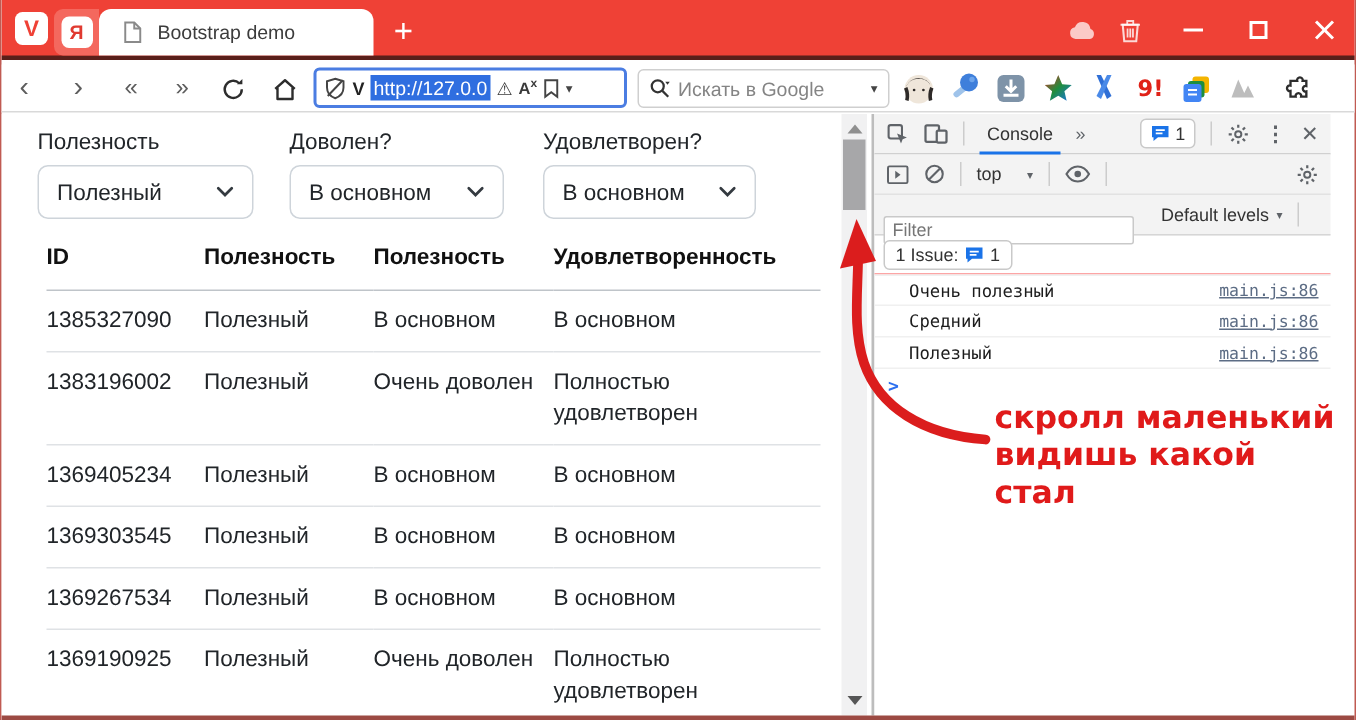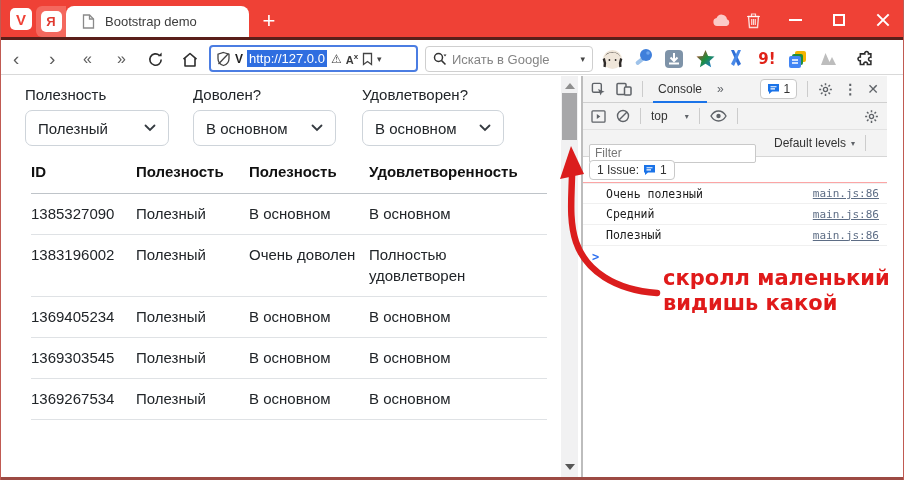--- a/index.html
+++ b/index.html
@@ -343,20 +343,26 @@
           <td>Полезный</td>
           <td>В основном</td>
           <td>В основном</td>
         </tr>
         <tr>
           <td>1369267534</td>
           <td>Полезный</td>
           <td>В основном</td>
           <td>В основном</td>
         </tr>
+        <tr>
+          <td>1369190925</td>
+          <td>Полезный</td>
+          <td>Очень доволен</td>
+          <td>Полностью удовлетворен</td>
+        </tr>
       </tbody>
     </table>
   </div>
 
   <div class="pg-scroll">
     <div class="sb-arrow sb-up"></div>
     <div class="sb-thumb"></div>
     <div class="sb-arrow sb-down"></div>
   </div>
   <div class="dt-divider"></div>
@@ -454,20 +460,21 @@
       <span class="msg-src">main.js:86</span>
     </div>
     <div class="prompt-row">
       <span class="prompt">&gt;</span>
     </div>
   </div>
 
   <div class="annotation">
     <div>скролл маленький</div>
     <div>видишь какой</div>
+    <div>стал</div>
   </div>
   <svg class="arrow-svg" width="904" height="480" viewBox="0 0 904 480">
     <path d="M 656 293 C 614 290, 585 271, 575 242 C 568 221, 570.5 198, 571 176" fill="none" stroke="#db1d1d" stroke-width="6.5" stroke-linecap="round"></path>
     <polygon points="559,179 583,174 570,146" fill="#db1d1d"></polygon>
   </svg>
 
   <div class="bottom-frame"></div>
 </div>
 
 </body></html>

